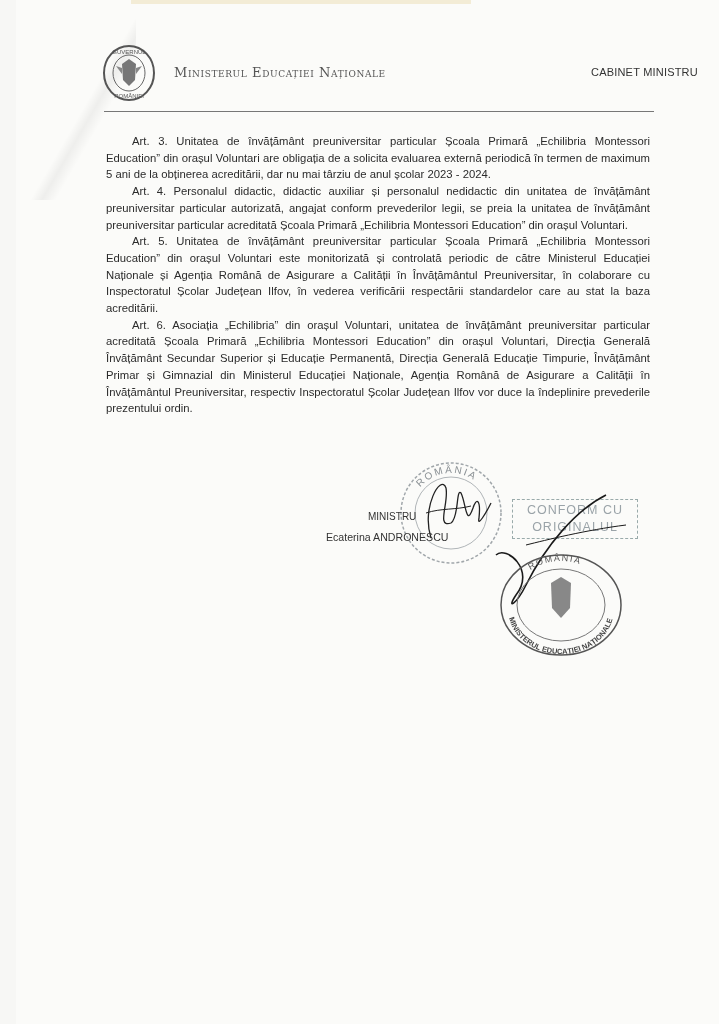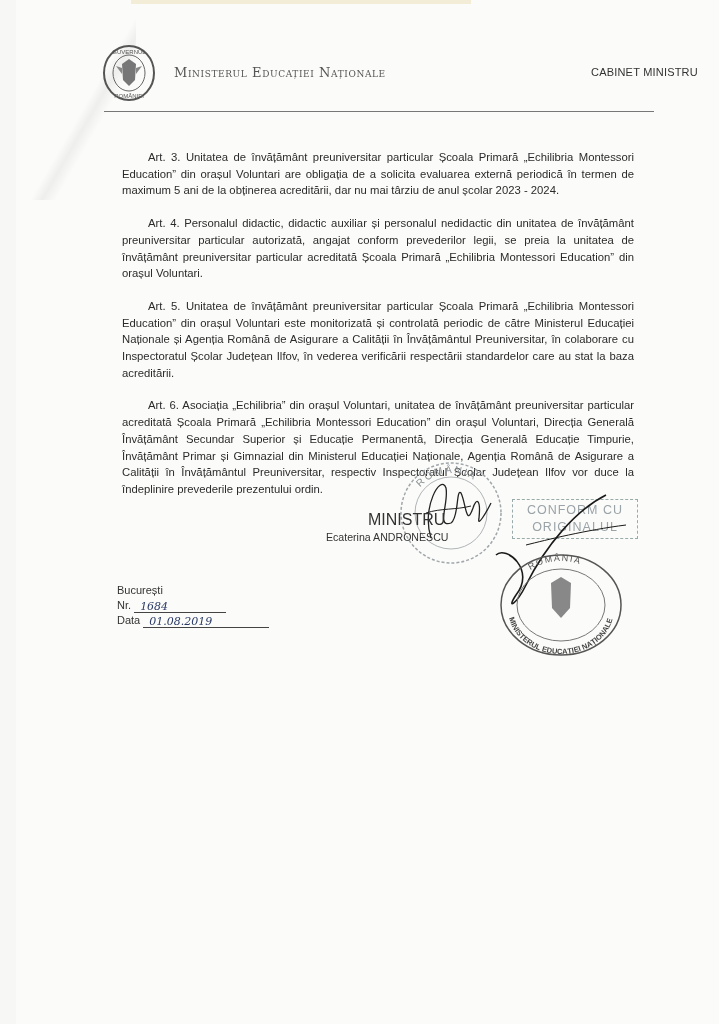--- a/index.html
+++ b/index.html
@@ -9,22 +9,22 @@
   .fold { position:absolute; left:0; top:0; width:120px; height:200px;
           background:linear-gradient(120deg, rgba(0,0,0,0) 55%, rgba(0,0,0,0.05) 60%, rgba(0,0,0,0) 66%); }
   .topbar { position:absolute; left:115px; top:0; width:340px; height:4px; background:#f3ecd6; }
   .logo { position:absolute; left:86px; top:44px; width:54px; height:58px; }
   .ministry { position:absolute; left:158px; top:65px; font-family:"DejaVu Serif", serif;
               font-size:13px; letter-spacing:0.6px; color:#555; font-variant:small-caps; }
   .cabinet { position:absolute; left:527px; top:66px; font-size:11px; color:#333; letter-spacing:0.2px;margin-left:48px; }
   .rule { position:absolute; left:88px; top:111px; width:550px; height:1px; background:#777; }
   .body { position:absolute; left:90px; top:133px; width:544px; font-size:11.3px; line-height:16.7px;
           text-align:justify; color:#2b2b2b; }
-  .body p { margin:16px; text-indent:26px; }
-  .sig-title { position:absolute; left:352px; top:511px; font-size:16px; color:#333; }
+  .body p { margin:0; text-indent:26px; }
+  .sig-title { position:absolute; left:352px; top:511px; font-size:10px; color:#333; }
   .sig-name { position:absolute; left:310px; top:531px; font-size:10.6px; color:#333;text-align:right; }
   .place { position:absolute; left:101px; top:583px; font-size:11px; color:#333; line-height:15px; }
   .place .line { display:inline-block; border-bottom:1px solid #444; height:13px; vertical-align:bottom; }
   .hand { font-family:"DejaVu Serif", serif; font-style:italic; color:#2a3a66; font-size:11px; padding-left:6px; }
   .stamp-svg { position:absolute; }
   .conform { position:absolute; left:496px; top:499px; width:126px; height:40px;
              border:1px dashed #9aa; color:#9aa3a8; font-size:12.5px; letter-spacing:1px;
              text-align:center; line-height:17px; padding-top:2px; box-sizing:border-box; }
 </style>
 </head>
@@ -82,24 +82,13 @@
     <path d="M55 30 L65 24 L75 30 L74 55 L65 65 L56 55 Z" fill="#888"></path>
     <path id="arc2" d="M15 52 A50 44 0 0 1 115 52" fill="none"></path>
     <path id="arc3" d="M12 56 A53 45 0 0 0 118 56" fill="none"></path>
     <text font-size="9" fill="#555" letter-spacing="1.5"><textPath href="#arc2" startOffset="28%">ROMÂNIA</textPath></text>
     <text font-size="7.5" fill="#444" font-weight="bold"><textPath href="#arc3" startOffset="6%">MINISTERUL EDUCAȚIEI NAȚIONALE</textPath></text>
   </svg>
 
   <div class="sig-title">MINISTRU</div>
   <div class="sig-name">Ecaterina ANDRONESCU</div>
 
-  <div class="place">
-    <div>București</div>
-    <div>
-      <span>Nr.</span>
-      <span class="line" style="width:92px;"><span class="hand">1684</span></span>
-    </div>
-    <div>
-      <span>Data</span>
-      <span class="line" style="width:126px;"><span class="hand">01.08.2019</span></span>
-    </div>
-  </div>
 </div>
 
 </body></html>

